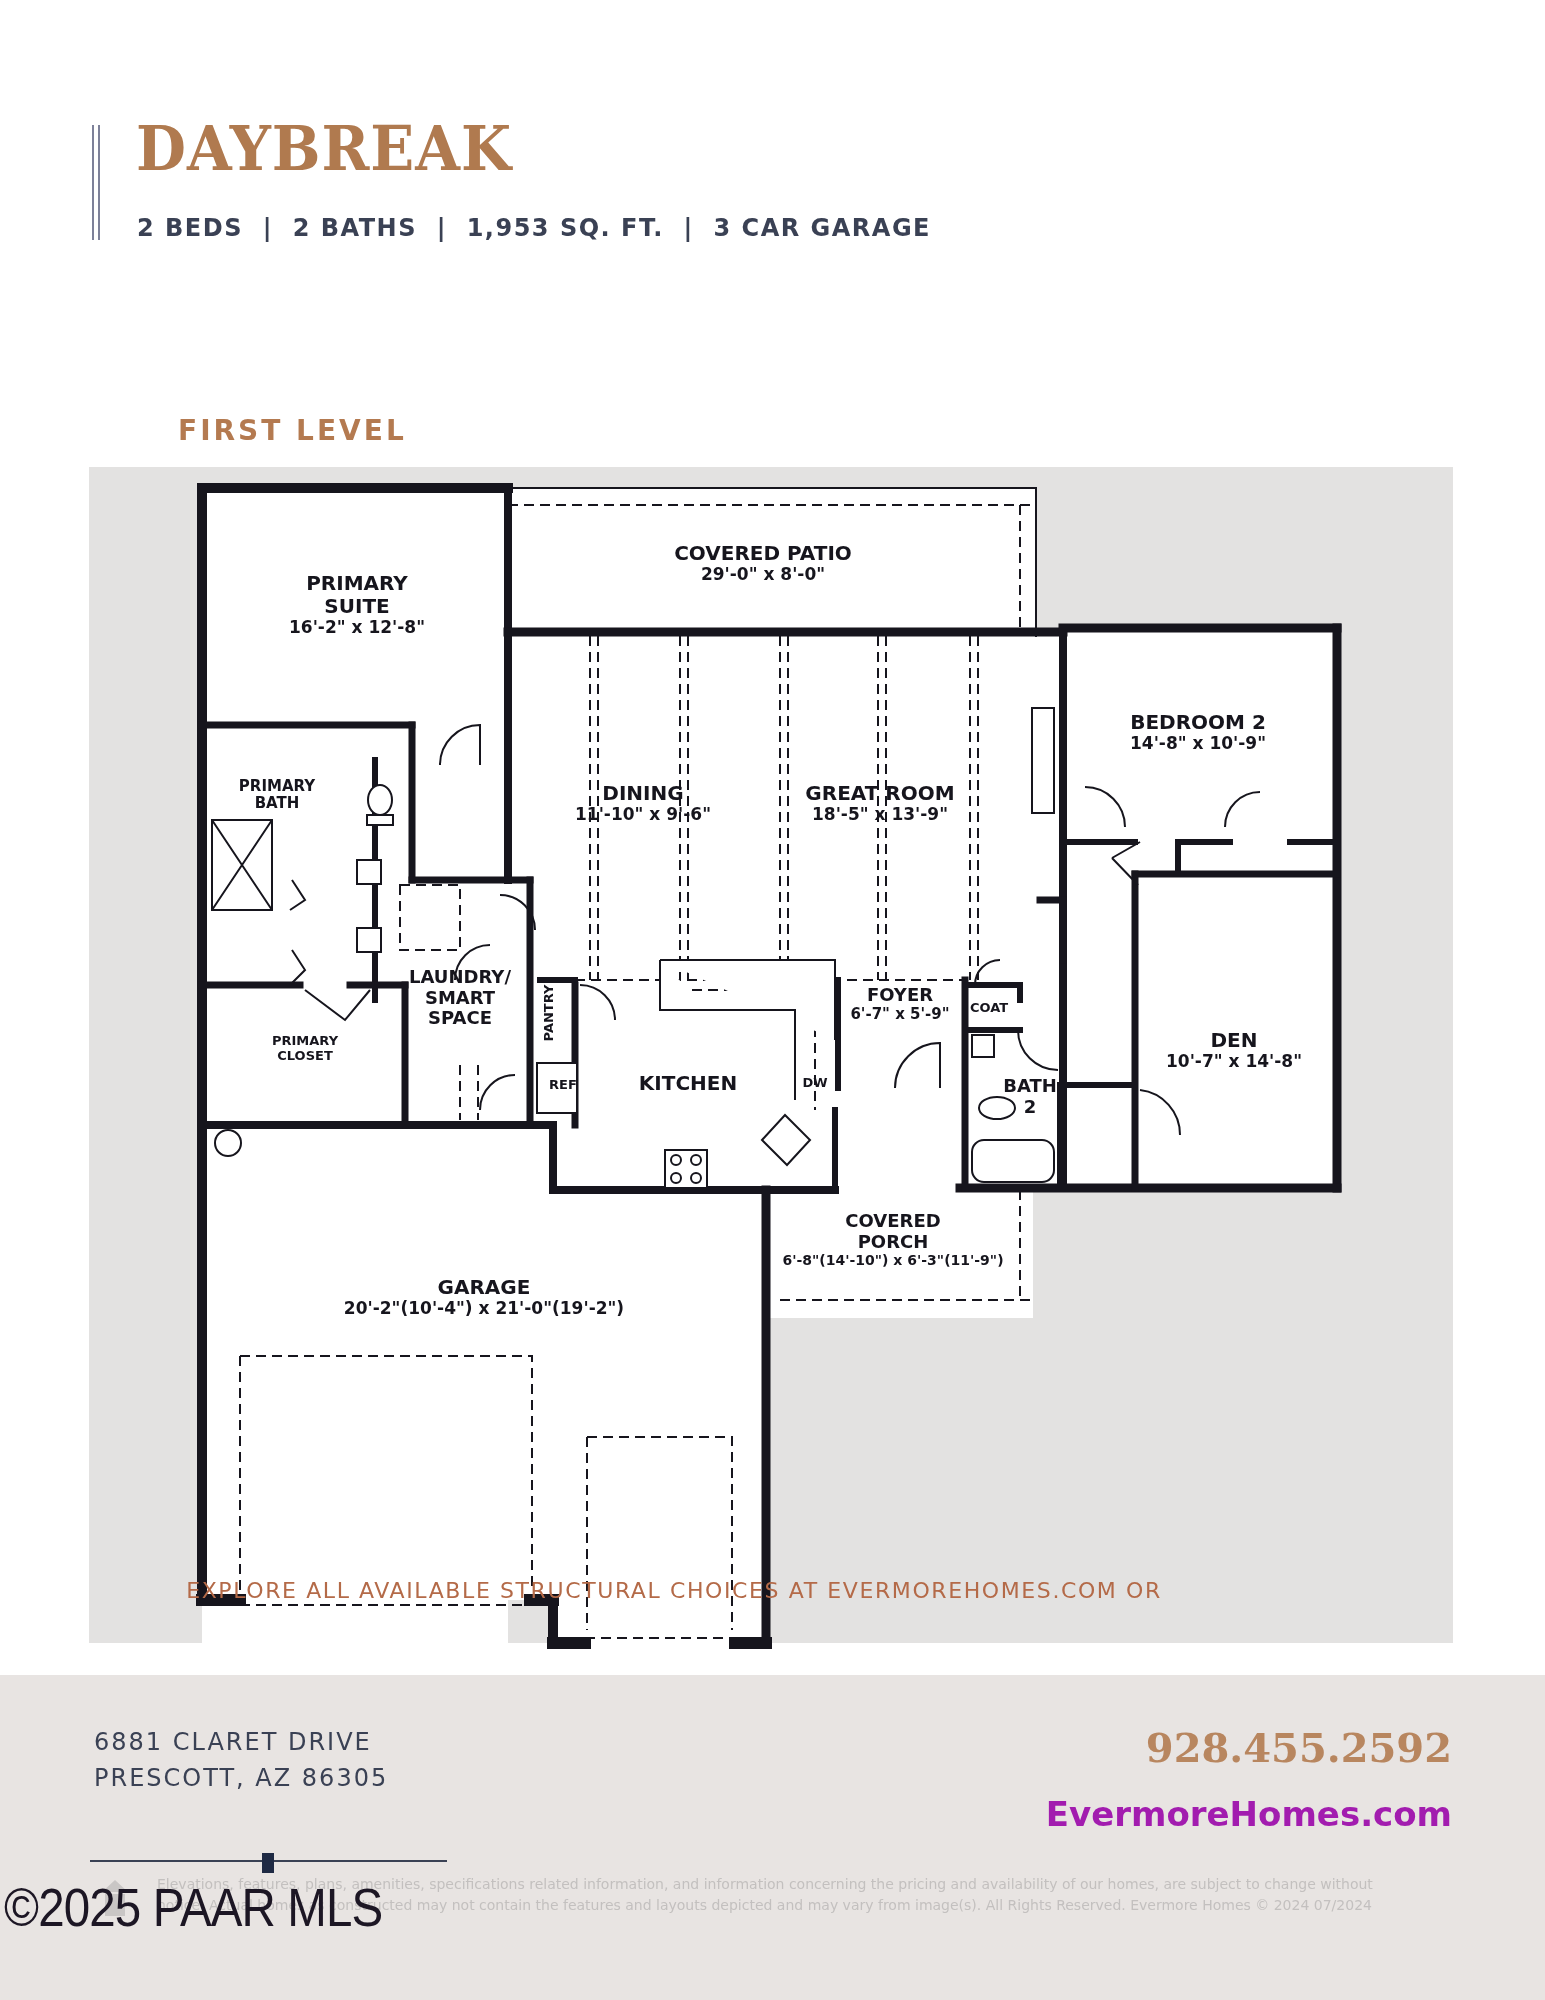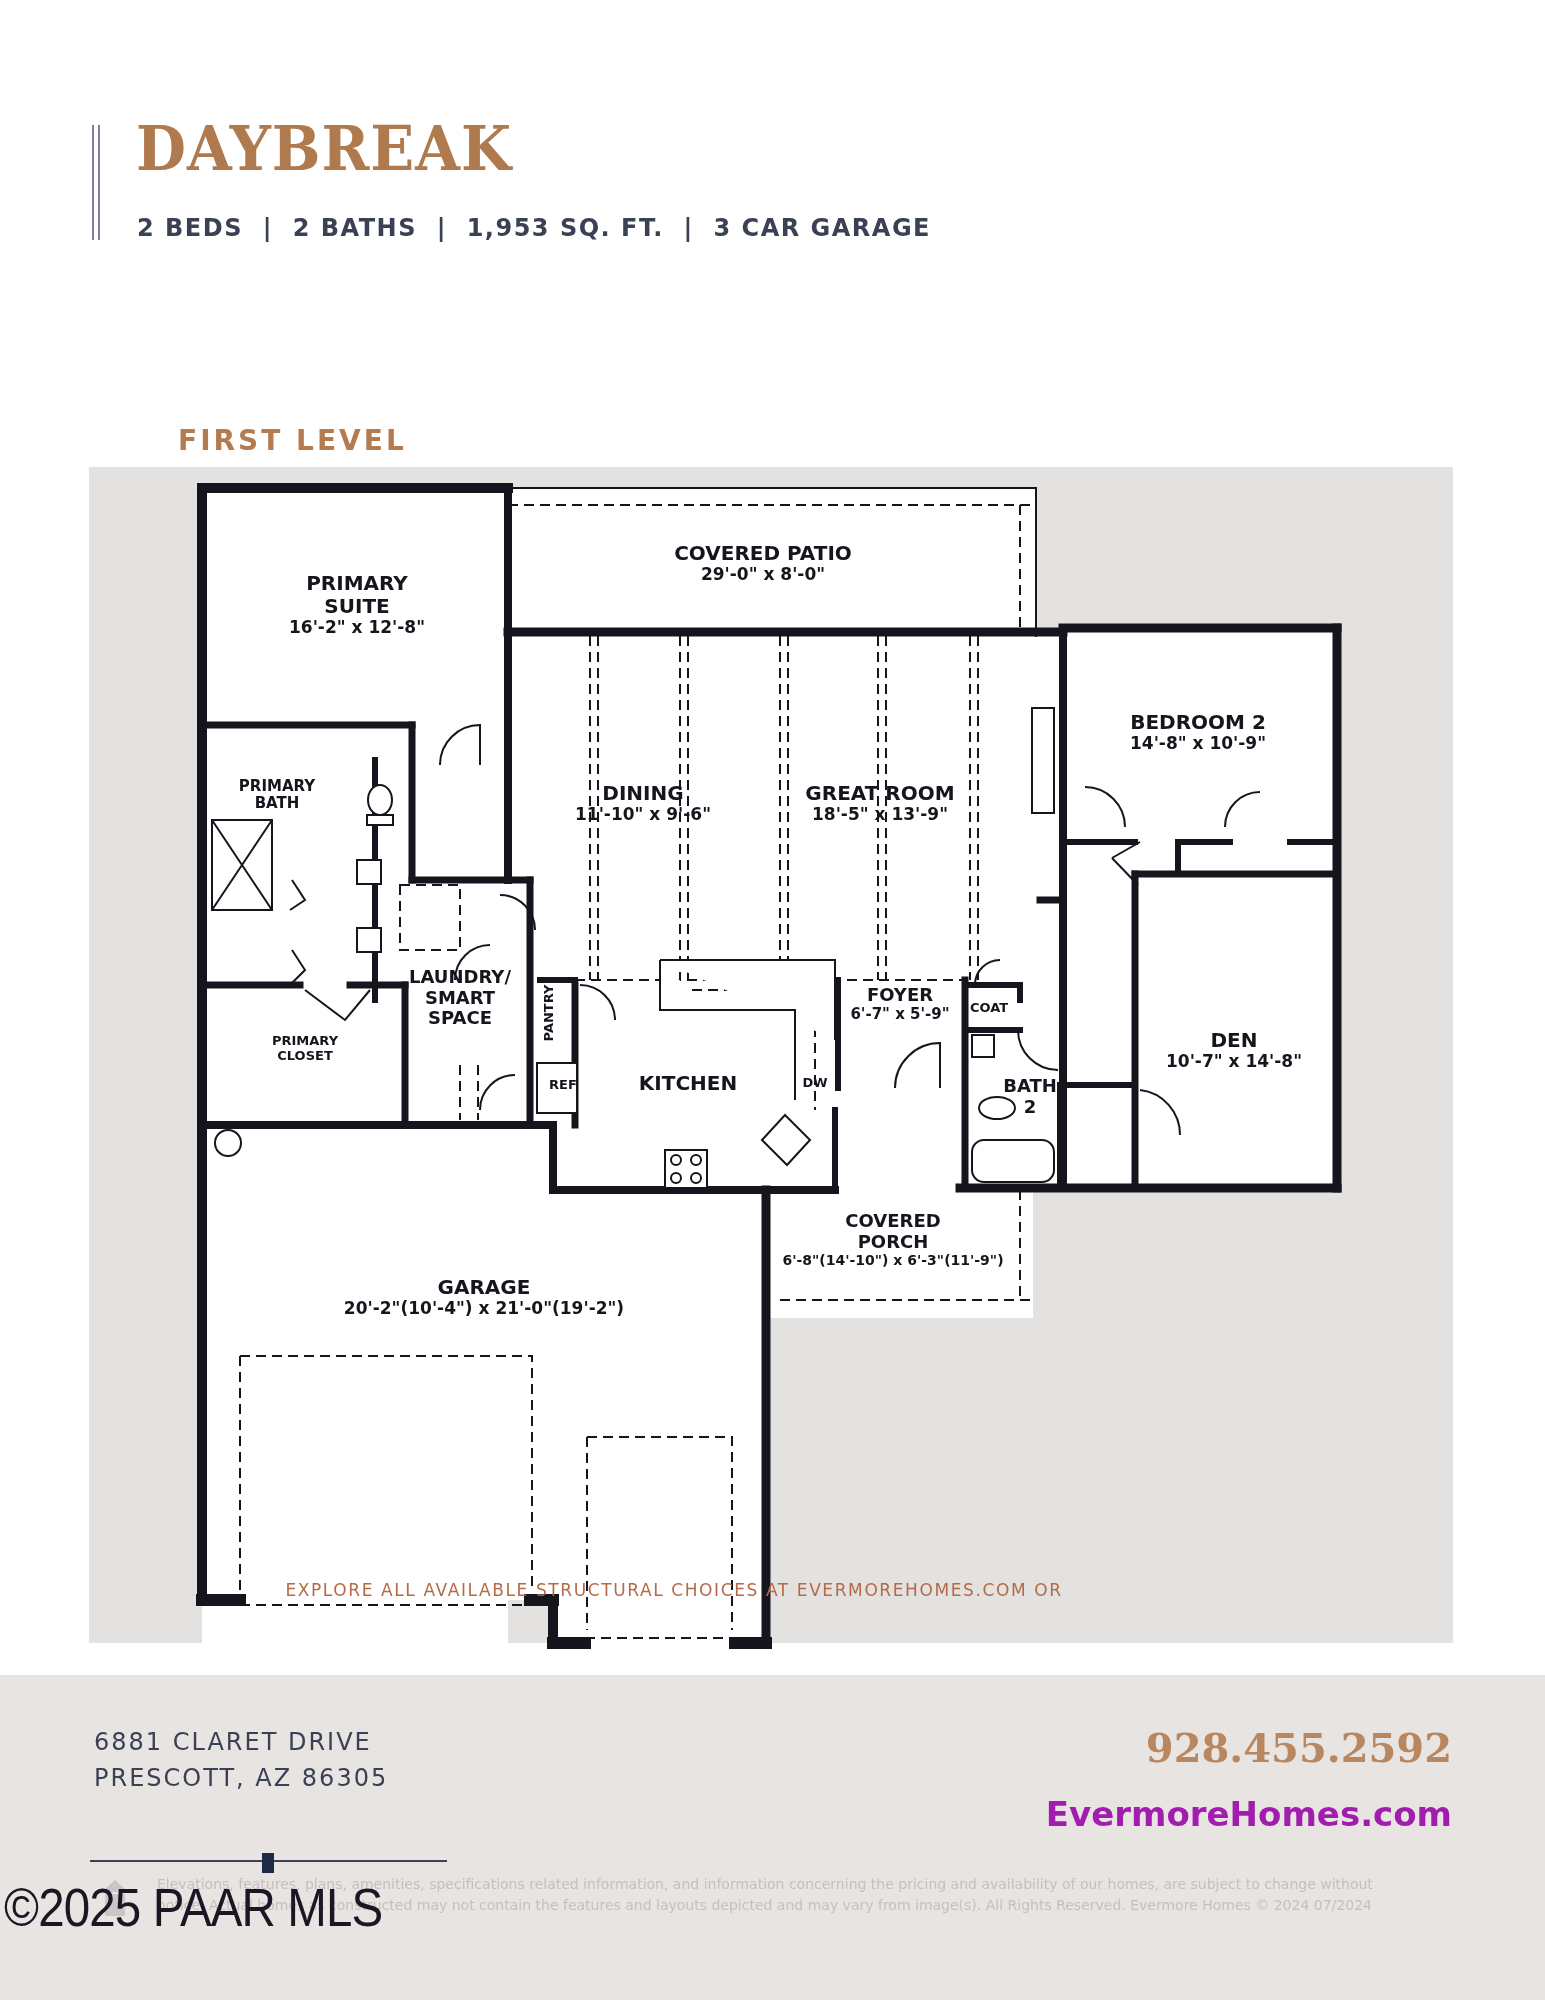--- a/index.html
+++ b/index.html
@@ -19,21 +19,21 @@
     transform: scaleX(0.93); transform-origin: left top;
   }
   .plan-specs {
     position: absolute; left: 137px; top: 214px;
     font-family: "DejaVu Sans", sans-serif; font-size: 24px;
     letter-spacing: 1.5px; color: #3a4154;
     white-space: pre;
     font-weight: bold;
   }
   .level-label {
-    position: absolute; left: 178px; top: 424px;
+    position: absolute; left: 178px; top: 414px;
     font-family: "DejaVu Sans", sans-serif; font-size: 28px; letter-spacing: 3px;
     color: #b47a50; font-weight: bold;
   }
   .plan-area {
     position: absolute; left: 89px; top: 467px; width: 1364px; height: 1176px;
     background: #e3e2e1;
   }
   svg.plan { position: absolute; left: 0; top: 0; }
   .room-label {
     position: absolute; transform: translate(-50%, -50%);
@@ -41,21 +41,21 @@
     font-family: "DejaVu Sans", sans-serif; font-weight: bold;
     white-space: nowrap; line-height: 1.15;
   }
   .room-label .nm { display: block; font-size: 20px; }
   .room-label .dim { display: block; font-size: 17px; }
   .room-label.sm .nm { font-size: 15px; }
   .room-label.xs .nm { font-size: 13px; }
   .room-label.vert { transform: translate(-50%, -50%) rotate(-90deg); }
   .plan-note {
     position: absolute; left: 0; width: 1348px; top: 1578px; text-align: center;
-    font-family: "DejaVu Sans", sans-serif; font-size: 17px; letter-spacing: 1.6px;
+    font-family: "DejaVu Sans", sans-serif; font-size: 22px; letter-spacing: 1.6px;
     color: #b46a48; line-height: 25px;
   }
   .footer {
     position: absolute; left: 0; top: 1675px; width: 1545px; height: 325px;
     background: #e8e4e2;
   }
   .addr {
     position: absolute; left: 94px; top: 1724px;
     font-family: "DejaVu Sans", sans-serif; font-size: 24px; letter-spacing: 2px;
     color: #3a4154; line-height: 36px;

